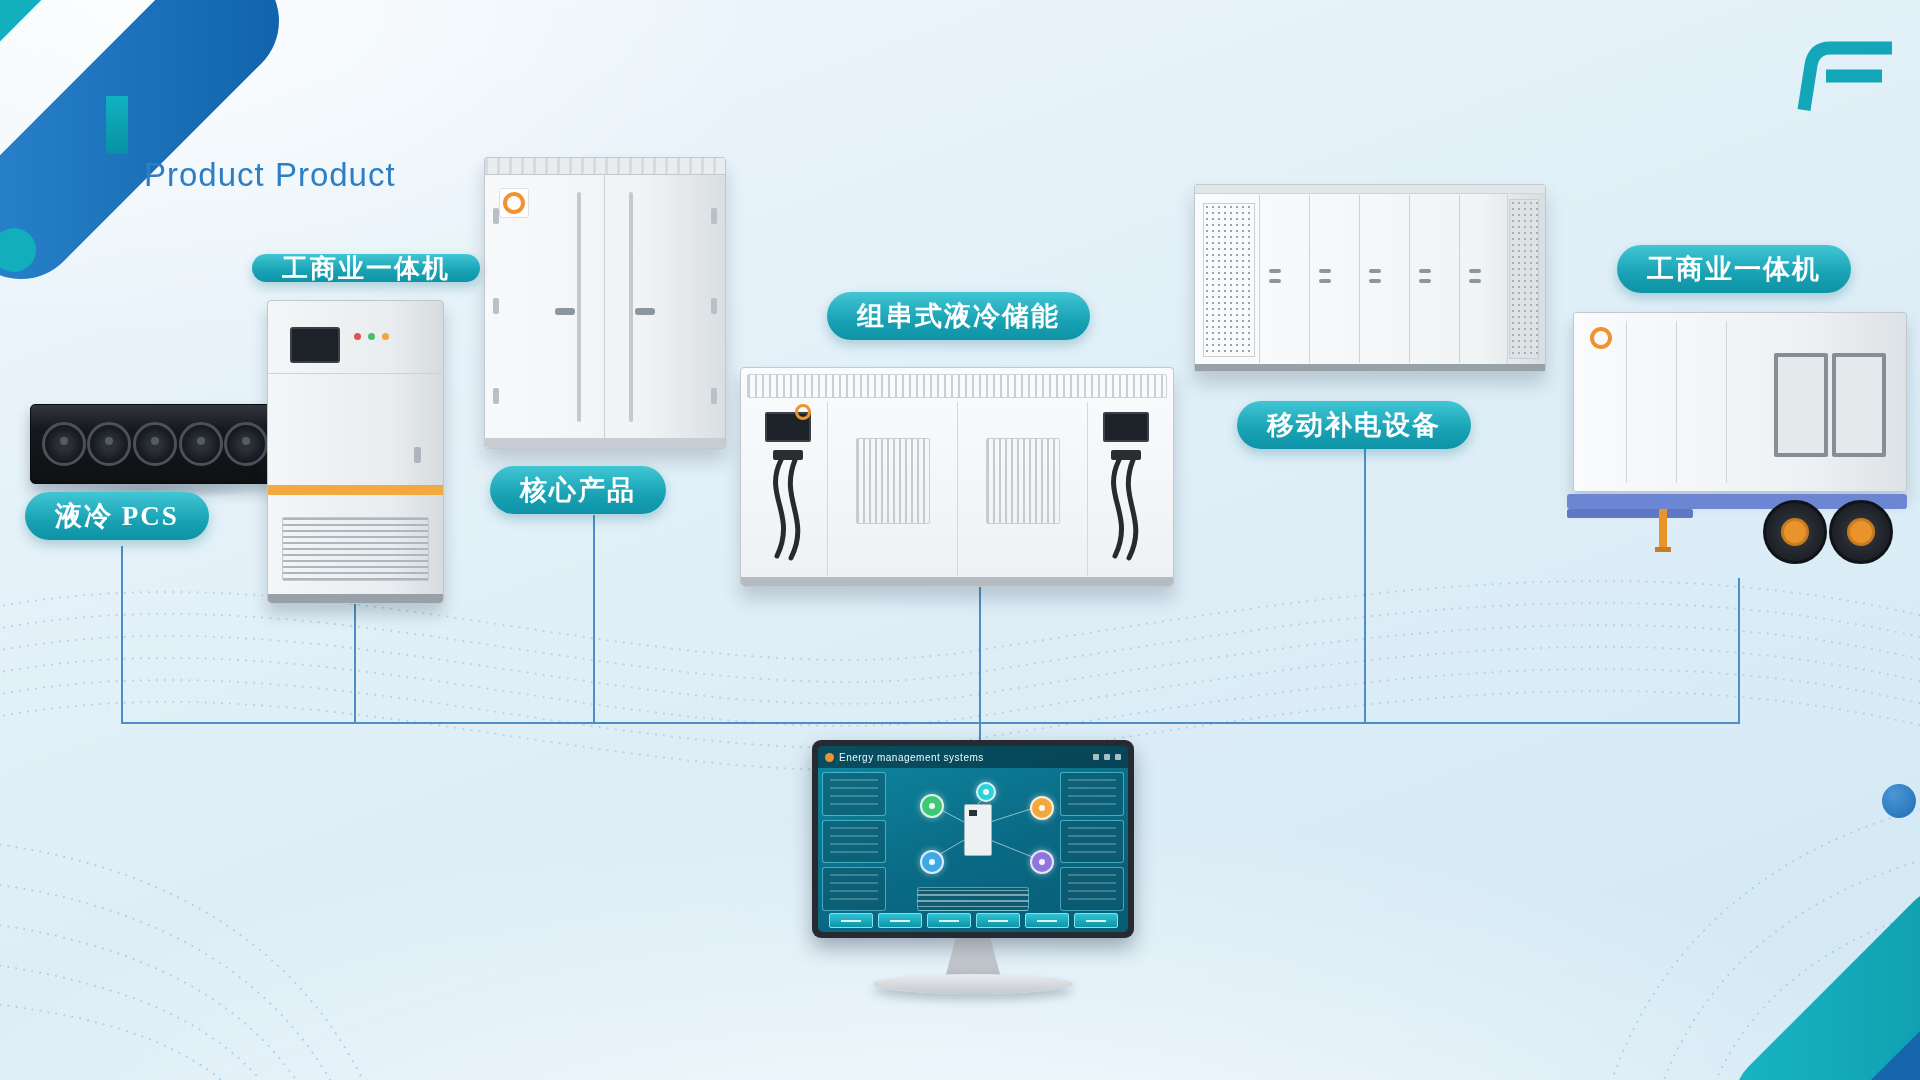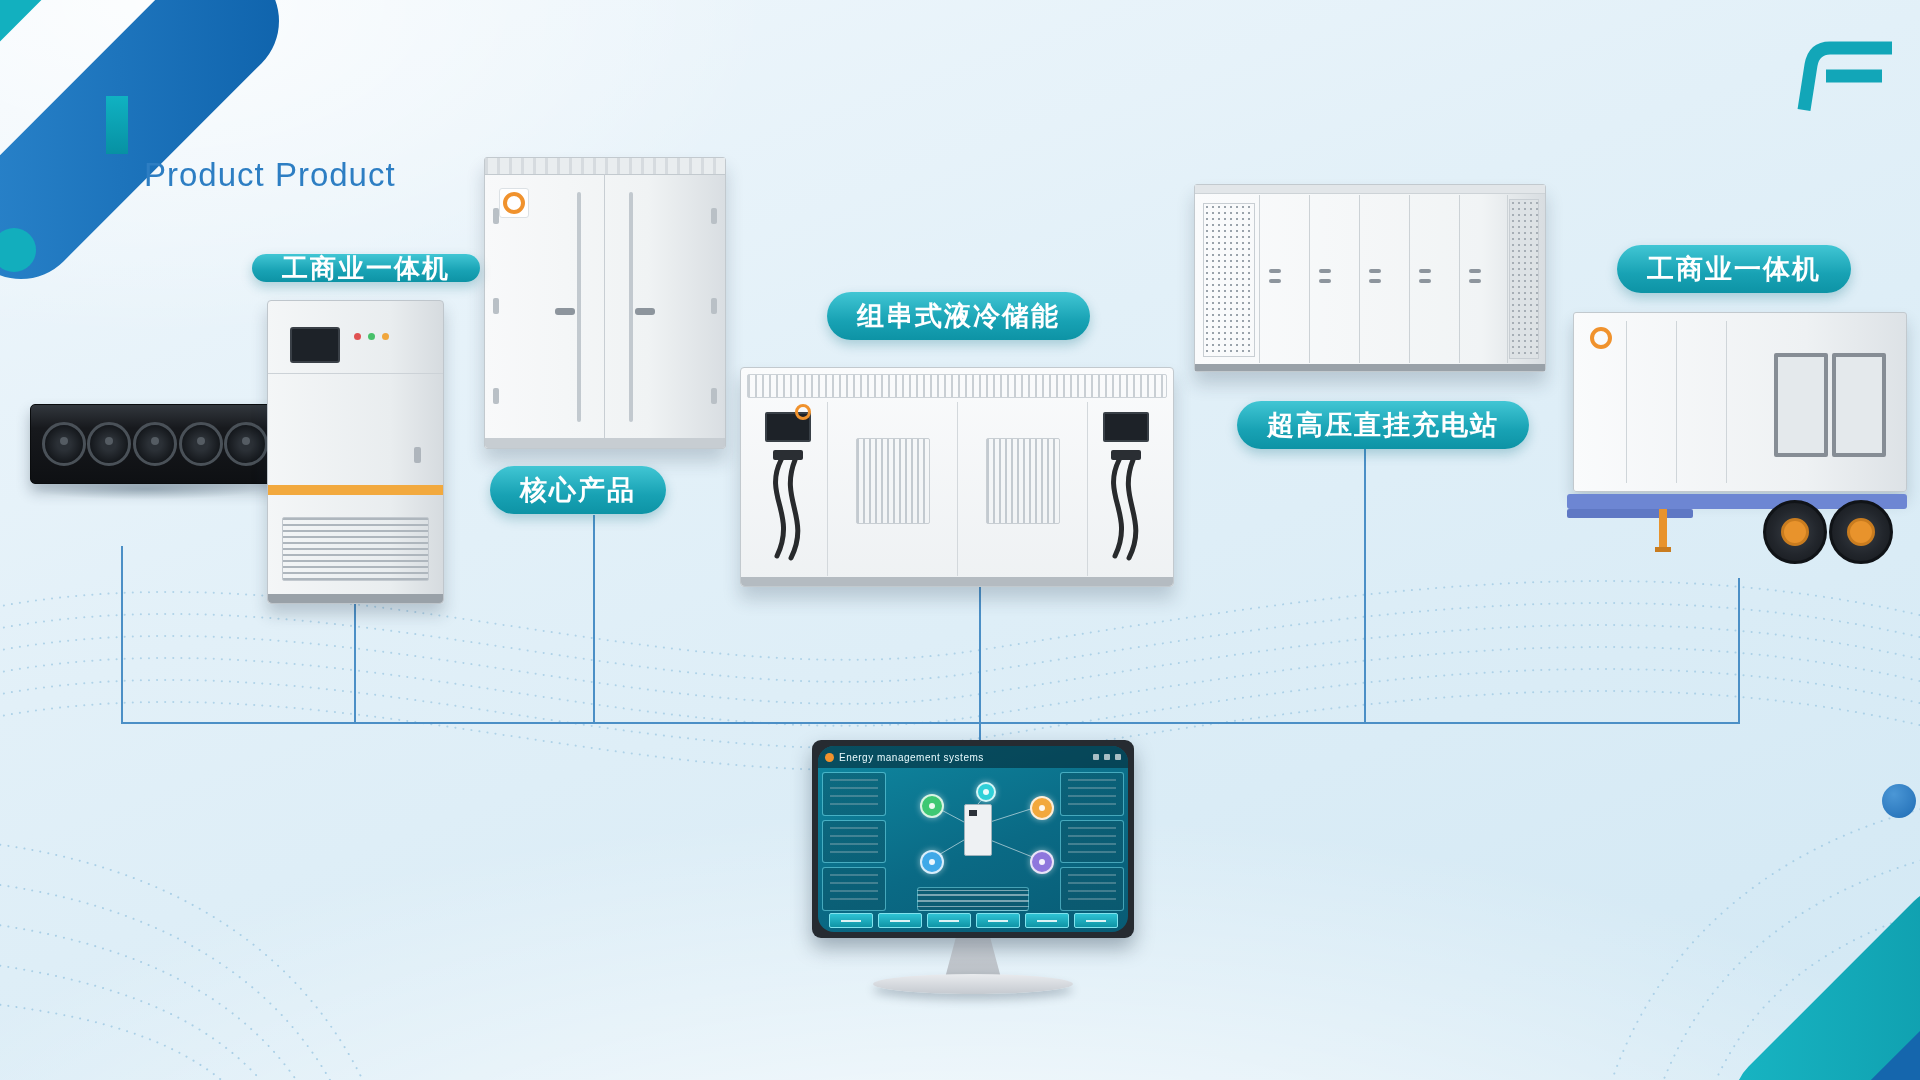--- a/index.html
+++ b/index.html
@@ -111,21 +111,21 @@
   .trl-neck{position:absolute;left:0;top:197px;width:126px;height:9px;background:#5f78c4;border-radius:2px;}
   .trl-leg{position:absolute;left:92px;top:197px;width:8px;height:38px;background:#e8932c;}
   .trl-leg::after{content:"";position:absolute;left:-4px;bottom:-5px;width:16px;height:5px;background:#c97c1f;}
   .wheel{position:absolute;top:188px;width:58px;height:58px;border-radius:50%;
     background:radial-gradient(circle,#3a4047 0%,#22262c 55%,#14171b 100%);border:3px solid #101317;}
   .hub{position:absolute;left:50%;top:50%;width:22px;height:22px;transform:translate(-50%,-50%);
     border-radius:50%;background:#e8932c;border:3px solid #c97c1f;}
   
   .monitor{position:absolute;left:812px;top:740px;width:322px;height:198px;background:#262b31;border-radius:9px;
     padding:6px;box-sizing:border-box;z-index:3;box-shadow:0 10px 20px rgba(20,40,60,.35);}
-  .scr{position:relative;width:100%;height:100%;border-radius:16px;overflow:hidden;
+  .scr{position:relative;width:100%;height:100%;border-radius:5px;overflow:hidden;
     background:linear-gradient(160deg,#0f89a2 0%,#0a6a85 55%,#085b74 100%);}
   .scr-top{display:flex;align-items:center;gap:5px;height:22px;padding:0 7px;background:rgba(4,40,54,.6);}
   .scr-logo{width:9px;height:9px;border-radius:50%;background:#f0922d;}
   .scr-title{color:#eafcff;font-size:10px;letter-spacing:.5px;white-space:nowrap;}
   .scr-sq{width:6px;height:6px;background:rgba(255,255,255,.65);border-radius:1px;}
   .scr-body{position:absolute;left:4px;right:4px;top:26px;bottom:21px;display:flex;gap:4px;}
   .scr-col{width:64px;display:flex;flex-direction:column;gap:4px;}
   .panel{flex:1;border:1px solid rgba(120,220,235,.55);border-radius:3px;
     background:linear-gradient(rgba(12,86,106,.55),rgba(12,86,106,.55)) padding-box,
                repeating-linear-gradient(180deg,rgba(255,255,255,.5) 0 2px,transparent 2px 8px) content-box;
@@ -209,20 +209,21 @@
   <div class="vline" style="left:1738px;top:578px;height:144px;"></div>
 
   <div class="dev-shadow" style="left:30px;top:478px;width:230px;height:22px;"></div>
   <div class="dev p-pcs">
     <div class="pcs-fan"></div>
     <div class="pcs-fan"></div>
     <div class="pcs-fan"></div>
     <div class="pcs-fan"></div>
     <div class="pcs-fan"></div>
   </div>
+  <div class="pill" style="left:25px;top:492px;">液冷 PCS</div>
 
   <div class="pill" style="left:252px;top:254px;height:28px;font-size:26px;">工商业一体机</div>
   <div class="dev p-cab">
     <div class="cab-screen"></div>
     <div class="cab-led" style="left:86px;top:32px;background:#e05252;"></div>
     <div class="cab-led" style="left:100px;top:32px;background:#47c06a;"></div>
     <div class="cab-led" style="left:114px;top:32px;background:#f0a63c;"></div>
     <div class="cab-seam"></div>
     <div class="cab-lock"></div>
     <div class="cab-stripe"></div>
@@ -291,21 +292,21 @@
     <div class="sto-h" style="left:124px;top:84px;"></div>
     <div class="sto-h" style="left:124px;top:94px;"></div>
     <div class="sto-h" style="left:174px;top:84px;"></div>
     <div class="sto-h" style="left:174px;top:94px;"></div>
     <div class="sto-h" style="left:224px;top:84px;"></div>
     <div class="sto-h" style="left:224px;top:94px;"></div>
     <div class="sto-h" style="left:274px;top:84px;"></div>
     <div class="sto-h" style="left:274px;top:94px;"></div>
     <div class="sto-base"></div>
   </div>
-  <div class="pill" style="left:1237px;top:401px;">超高压直挂充电站</div>
+  <div class="pill" style="left:1237px;top:401px;">移动补电设备</div>
 
   <div class="pill" style="left:1617px;top:245px;">工商业一体机</div>
   <div class="dev p-trl">
     <div class="trl-box">
       <div class="trl-seam" style="left:52px;"></div>
       <div class="trl-seam" style="left:102px;"></div>
       <div class="trl-seam" style="left:152px;"></div>
       <div class="trl-win" style="left:200px;"></div>
       <div class="trl-win" style="left:258px;"></div>
       <div class="trl-logo">

